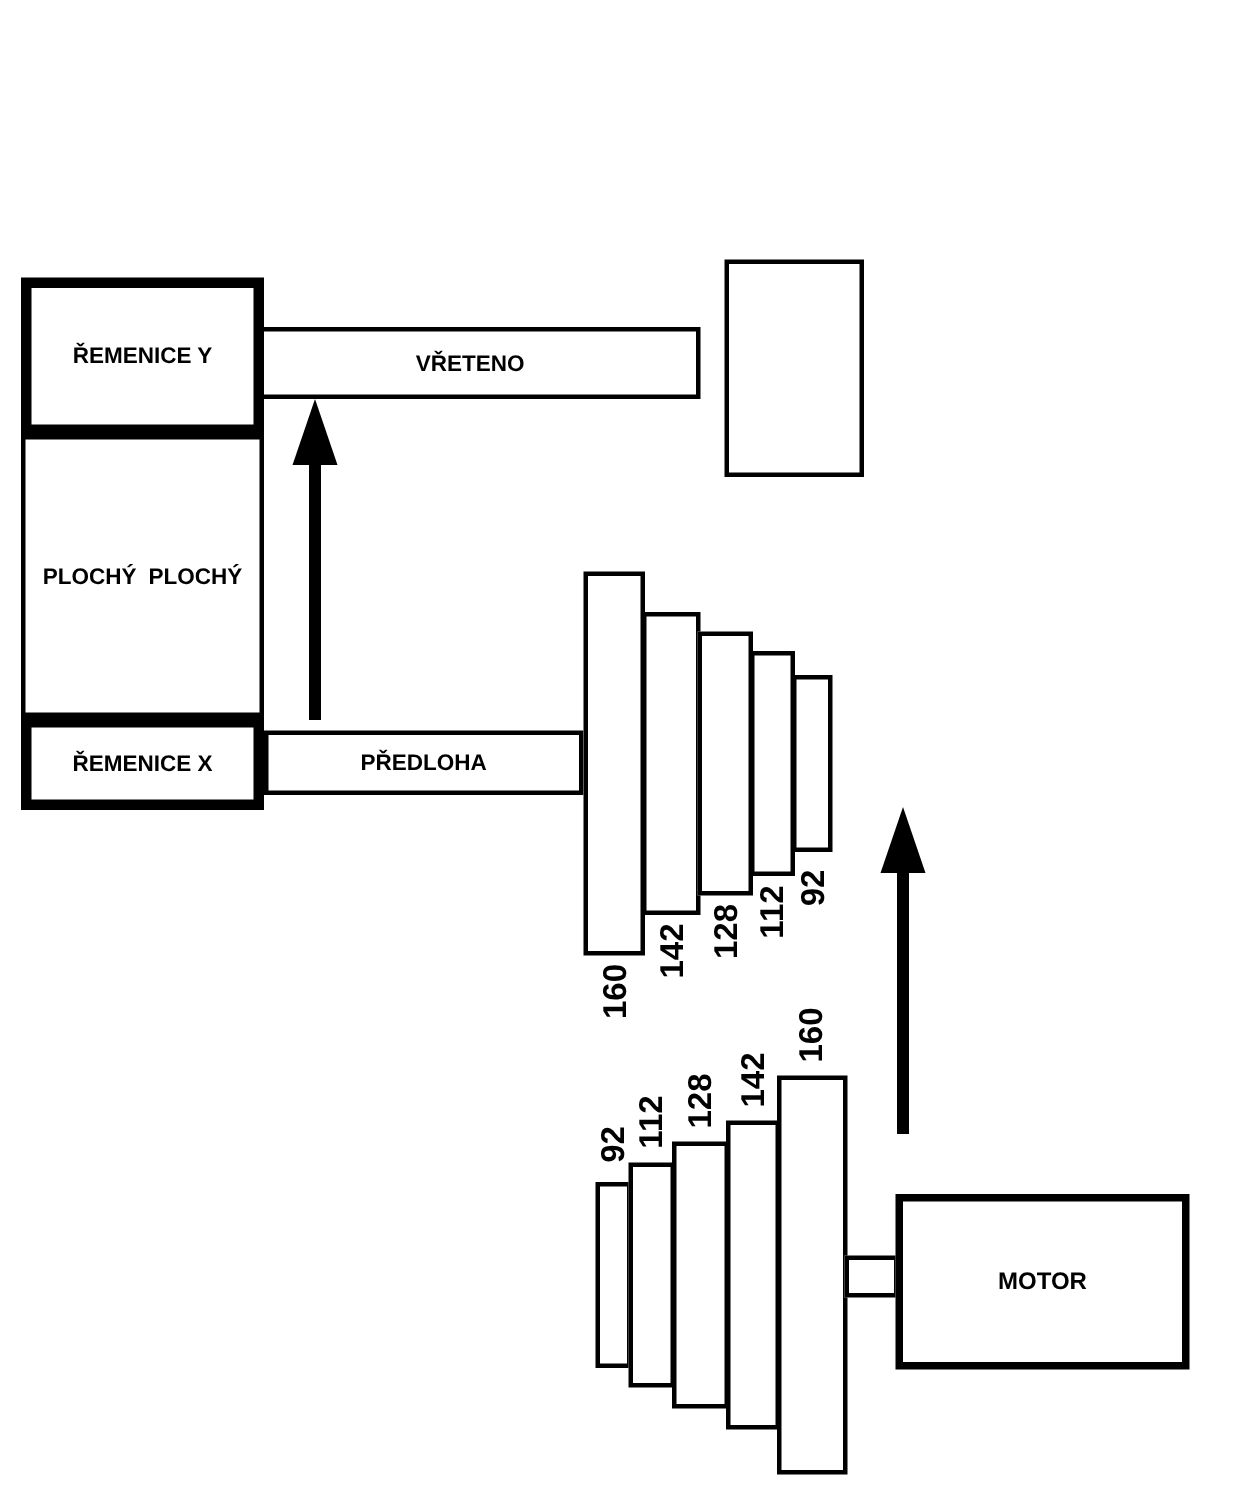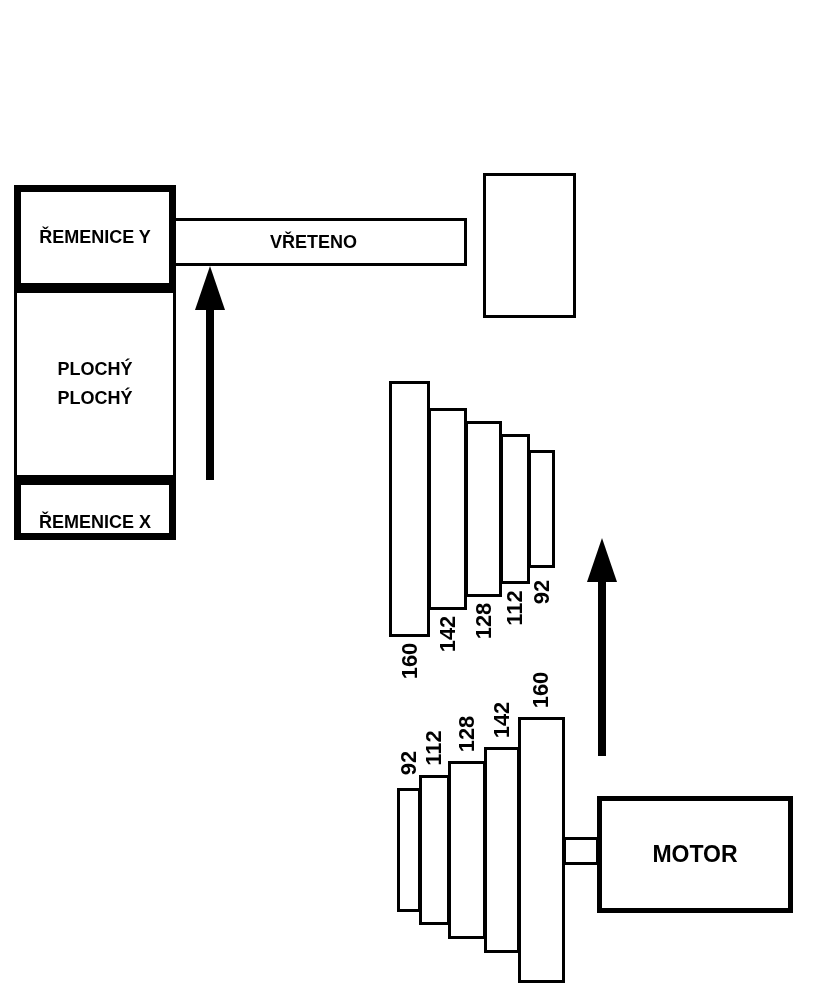--- a/index.html
+++ b/index.html
@@ -17,23 +17,23 @@
     position: absolute;
     background: #ffffff;
     display: flex;
     align-items: center;
     justify-content: center;
     text-align: center;
   }
   .b-thick { border: 7px solid #000; }
   .b-med   { border: 3px solid #000; }
   .b-thin  { border: 3px solid #000; }
-  .lbl { font-weight: bold; font-size: 18px; white-space: nowrap; }
-  .lbl-lg { font-weight: bold; font-size: 23px; white-space: nowrap; }
-  .lbl-stack { display: flex; flex-direction: column; gap: 8px; align-items: flex-end; }
+  .lbl { font-weight: bold; font-size: 15px; white-space: nowrap; }
+  .lbl-lg { font-weight: bold; font-size: 16px; white-space: nowrap; }
+  .lbl-stack { display: flex; flex-direction: row; gap: 8px; align-items: flex-end; }
   .step {
     position: absolute;
     background: #ffffff;
     border: 3px solid #000;
   }
   .vlabel { position: absolute; width: 0; height: 0; }
   .vlabel span {
     position: absolute;
     left: 0; top: 0;
     transform: translate(-50%, -50%) rotate(-90deg);
@@ -69,22 +69,25 @@
     <div class="lbl-stack">
       <span class="lbl">PLOCHÝ</span>
       <span class="lbl">PLOCHÝ</span>
     </div>
   </div>
 
   <div class="box b-thick" style="left:14px; top:185px; width:162px; height:105px;">
     <span class="lbl">ŘEMENICE Y</span>
   </div>
 
+  <div class="box b-thin" style="left:176px; top:487px; width:213px; height:43px;">
+    <span class="lbl">PŘEDLOHA</span>
+  </div>
 
-  <div class="box b-thick" style="left:14px; top:478px; width:162px; height:62px;align-items:flex-end;">
+  <div class="box b-thick" style="left:14px; top:478px; width:162px; height:62px;">
     <span class="lbl">ŘEMENICE X</span>
   </div>
 
   <div>
     <div class="arrow-head" style="left:195px; top:266px;"></div>
     <div class="arrow-shaft" style="left:206px; top:306px; height:174px;"></div>
   </div>
 
   <div class="step" style="left:389px; top:381px; width:41px; height:256px;"></div>
   <div class="step" style="left:428px; top:408px; width:39px; height:202px;"></div>

